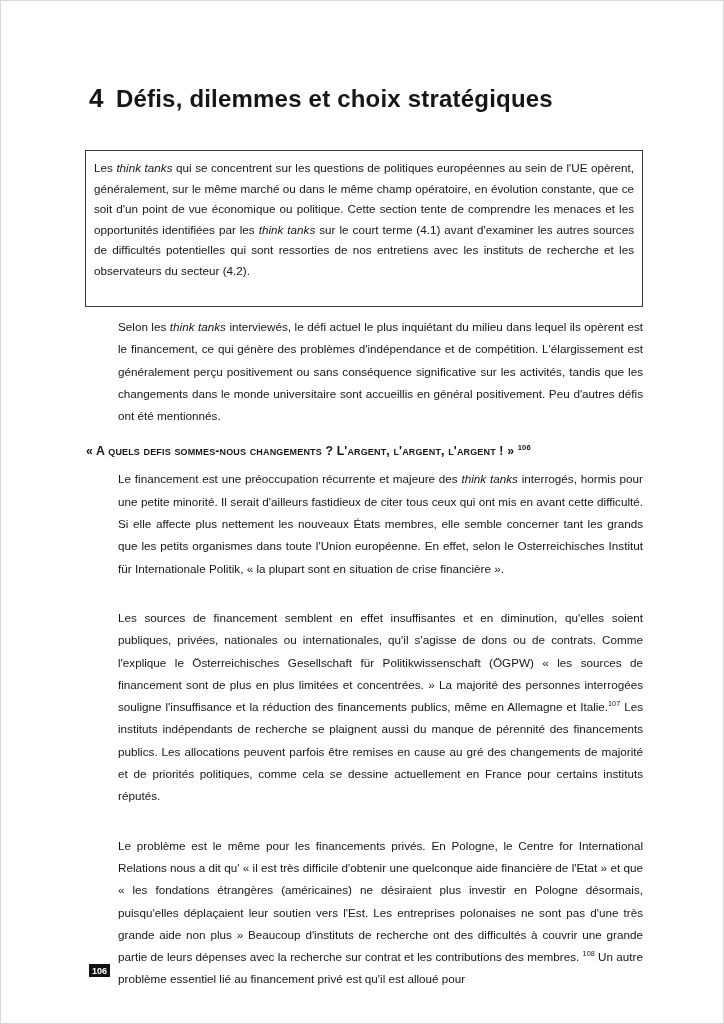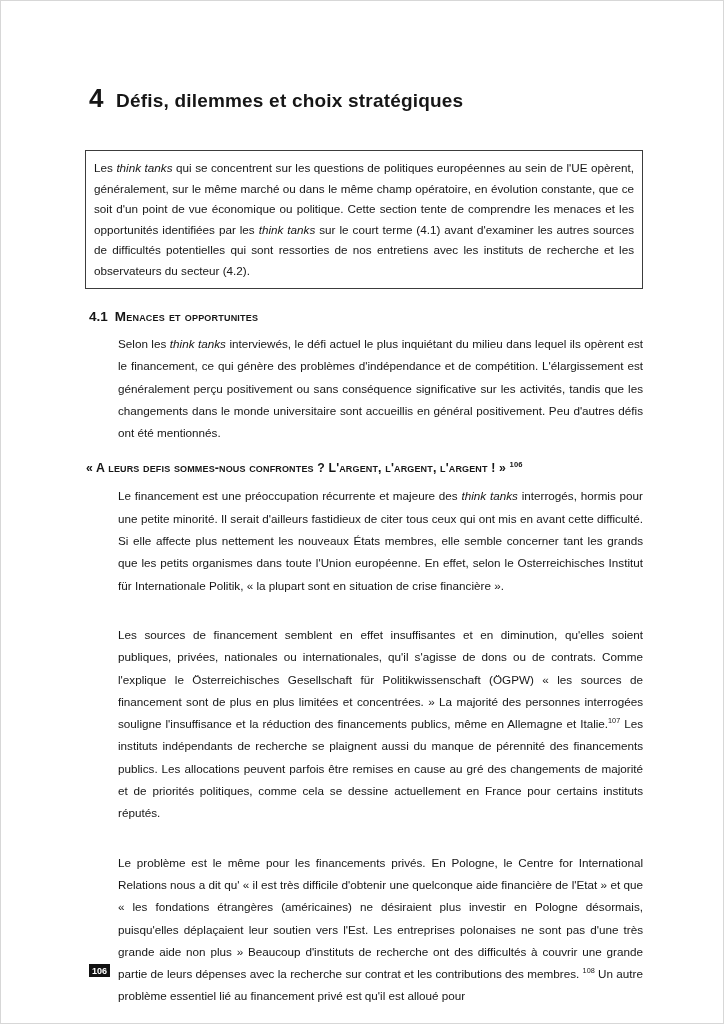--- a/index.html
+++ b/index.html
@@ -27,30 +27,30 @@
     display: flex;
     align-items: baseline;
     gap: 12px;
   }
   .chapter-number {
     font-size: 26px;
     font-weight: 700;
     letter-spacing: 0.5px;
   }
   .chapter-title {
-    font-size: 19px;
+    font-size: 24px;
     font-weight: 700;
     letter-spacing: 0.2px;
   }
 
   
   .intro-box {
     margin: 36px 80px 0 84px;
     border: 1.5px solid #3c3c3c;
-    padding: 7px 8px 7px 8px;
+    padding: 7px 8px 25px 8px;
   }
   .intro-box .body-text {
     margin: 0;
     line-height: 20.5px;
   }
 
   .body-text {
     font-size: 11.7px;
     line-height: 22.3px;
     text-align: justify;
@@ -126,28 +126,24 @@
 
   <h1 class="chapter-heading">
     <span class="chapter-number">4</span>
     <span class="chapter-title">Défis, dilemmes et choix stratégiques</span>
   </h1>
 
   <div class="intro-box">
     <p class="body-text"><span>Les </span><span class="run-italic">think tanks</span><span> qui se concentrent sur les questions de politiques européennes au sein de l'UE opèrent, généralement, sur le même marché ou dans le même champ opératoire, en évolution constante, que ce soit d'un point de vue économique ou politique. Cette section tente de comprendre les menaces et les opportunités identifiées par les </span><span class="run-italic">think tanks</span><span> sur le court terme (4.1) avant d'examiner les autres sources de difficultés potentielles qui sont ressorties de nos entretiens avec les instituts de recherche et les observateurs du secteur (4.2).</span></p>
   </div>
 
-  <h2 class="section-heading">
-    <span>4.1</span>
-    <span class="smallcaps">Menaces et opportunites</span>
-  </h2>
 
   <p class="body-text para"><span>Selon les </span><span class="run-italic">think tanks</span><span> interviewés, le défi actuel le plus inquiétant du milieu dans lequel ils opèrent est le financement, ce qui génère des problèmes d'indépendance et de compétition. L'élargissement est généralement perçu positivement ou sans conséquence significative sur les activités, tandis que les changements dans le monde universitaire sont accueillis en général positivement. Peu d'autres défis ont été mentionnés.</span></p>
 
-  <h3 class="quote-heading"><span>« A leurs defis sommes-nous confrontes ? L'argent, l'argent, l'argent ! » </span><span class="run-sup">106</span></h3>
+  <h3 class="quote-heading"><span>« A quels defis sommes-nous changements ? L'argent, l'argent, l'argent ! » </span><span class="run-sup">106</span></h3>
 
   <p class="body-text para"><span>Le financement est une préoccupation récurrente et majeure des </span><span class="run-italic">think tanks</span><span> interrogés, hormis pour une petite minorité. Il serait d'ailleurs fastidieux de citer tous ceux qui ont mis en avant cette difficulté. Si elle affecte plus nettement les nouveaux États membres, elle semble concerner tant les grands que les petits organismes dans toute l'Union européenne. En effet, selon le Osterreichisches Institut für Internationale Politik, « la plupart sont en situation de crise financière ».</span></p>
 
   <p class="body-text para"><span>Les sources de financement semblent en effet insuffisantes et en diminution, qu'elles soient publiques, privées, nationales ou internationales, qu'il s'agisse de dons ou de contrats. Comme l'explique le Österreichisches Gesellschaft für Politikwissenschaft (ÖGPW) « les sources de financement sont de plus en plus limitées et concentrées. » La majorité des personnes interrogées souligne l'insuffisance et la réduction des financements publics, même en Allemagne et Italie.</span><span class="run-sup">107</span><span> Les instituts indépendants de recherche se plaignent aussi du manque de pérennité des financements publics. Les allocations peuvent parfois être remises en cause au gré des changements de majorité et de priorités politiques, comme cela se dessine actuellement en France pour certains instituts réputés.</span></p>
 
   <p class="body-text para"><span>Le problème est le même pour les financements privés. En Pologne, le Centre for International Relations nous a dit qu' « il est très difficile d'obtenir une quelconque aide financière de l'Etat » et que « les fondations étrangères (américaines) ne désiraient plus investir en Pologne désormais, puisqu'elles déplaçaient leur soutien vers l'Est. Les entreprises polonaises ne sont pas d'une très grande aide non plus » Beaucoup d'instituts de recherche ont des difficultés à couvrir une grande partie de leurs dépenses avec la recherche sur contrat et les contributions des membres. </span><span class="run-sup">108</span><span> Un autre problème essentiel lié au financement privé est qu'il est alloué pour</span></p>
 
   <footer class="page-footer">
     <span class="page-number-badge">106</span>
   </footer>

